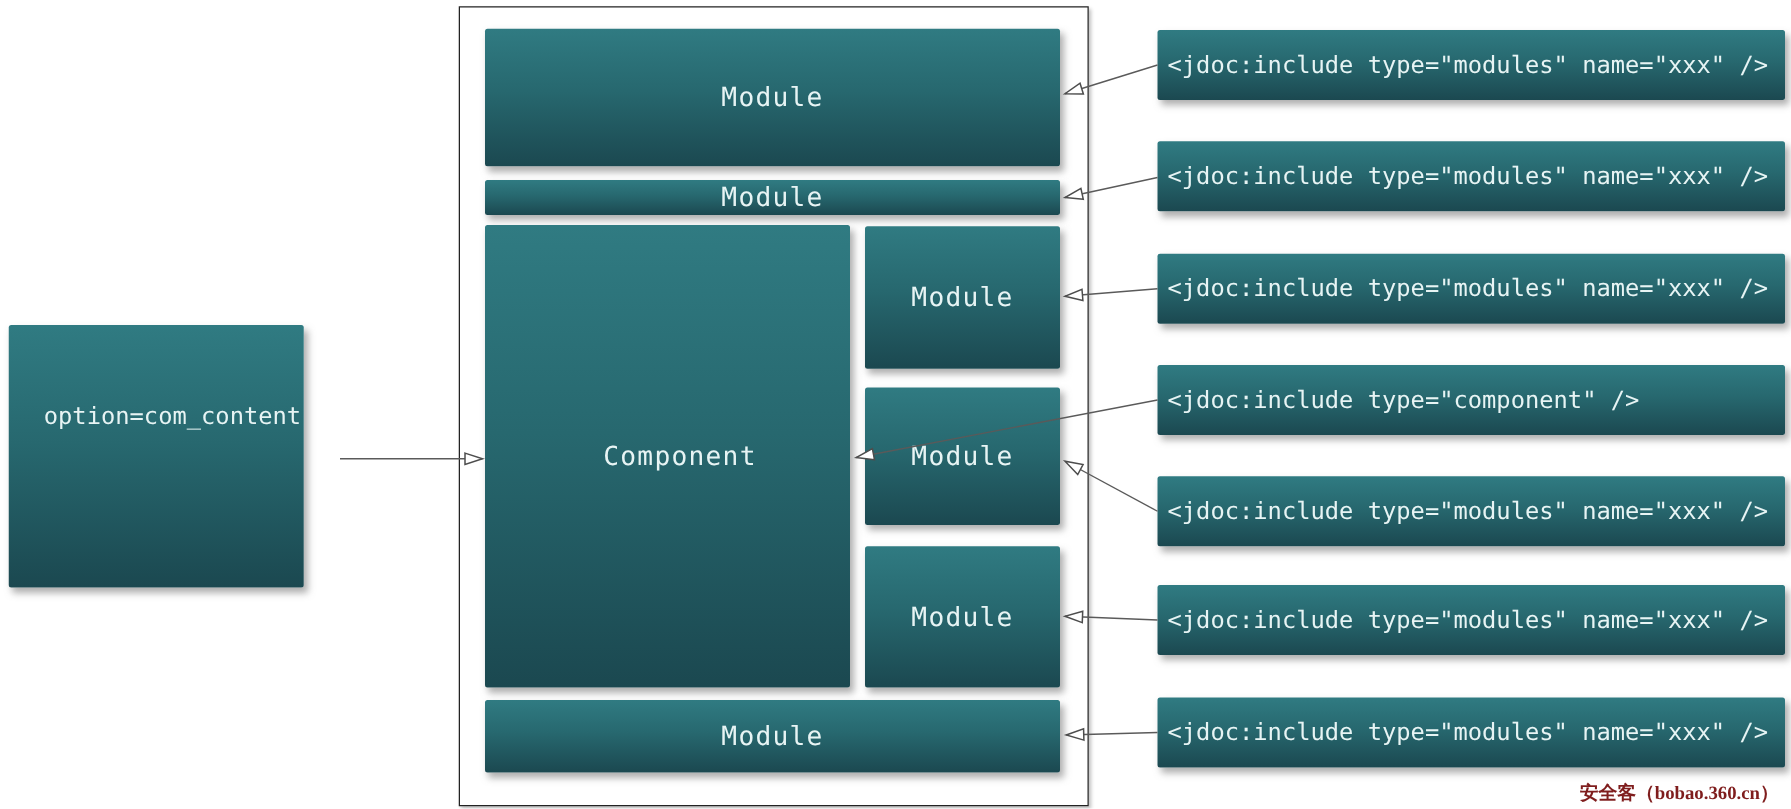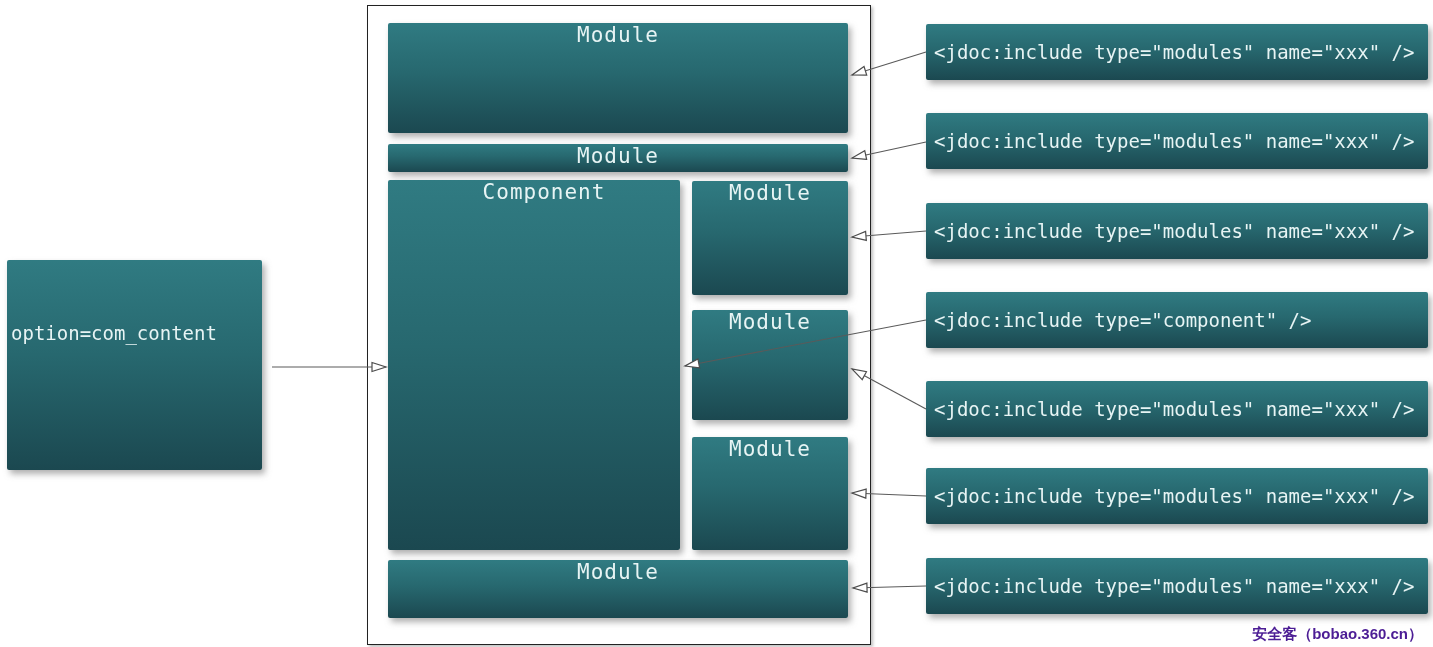--- a/index.html
+++ b/index.html
@@ -18,21 +18,21 @@
   .tealbox {
     position: absolute;
     background: linear-gradient(180deg, #307b82 0%, #27686f 45%, #1b4850 100%);
     border-radius: 2px;
     box-shadow: 3px 4px 6px rgba(110,110,110,0.55);
     color: #e7f4f4;
     box-sizing: border-box;
   }
   .centered-label {
     display: flex;
-    align-items: flex-start;
+    align-items: center;
     justify-content: center;
     font-size: 21px;
     letter-spacing: 1px;
   }
   .jdoc-box {
     left: 926px;
     width: 502px;
     height: 56px;
     display: flex;
     align-items: center;
@@ -47,46 +47,46 @@
     width: 504px;
     height: 640px;
     background: #ffffff;
     border: 1px solid #222222;
     box-shadow: 2px 2px 3px rgba(0,0,0,0.25);
     box-sizing: border-box;
   }
   .request-box {
     left: 7px;
     top: 260px;
-    width: 255px;
+    width: 236px;
     height: 210px;
-    padding: 55px 0 0 4px;
+    padding: 55px 0 0 28px;
     font-size: 19px;
   }
   .request-box .req-line {
     line-height: 37px;
     white-space: pre;
   }
   .arrow-layer {
     position: absolute;
     left: 0;
     top: 0;
     width: 1433px;
     height: 647px;
     pointer-events: none;
     z-index: 20;
   }
   .watermark {
     position: absolute;
     right: 10px;
     bottom: 3px;
-    font-family: Liberation Sans, sans-serif;
+    font-family: Liberation Serif, serif;
     font-size: 15px;
     font-weight: bold;
-    color: #4c1d95;
+    color: #7f1d1d;
     text-shadow: -1px -1px 0 #ffffff, 1px -1px 0 #ffffff, -1px 1px 0 #ffffff, 1px 1px 0 #ffffff, 0 0 4px #ffffff;
     z-index: 30;
   }
 </style>
 </head>
 <body>
 
 <div class="stage">
 
   <div class="tealbox request-box">

